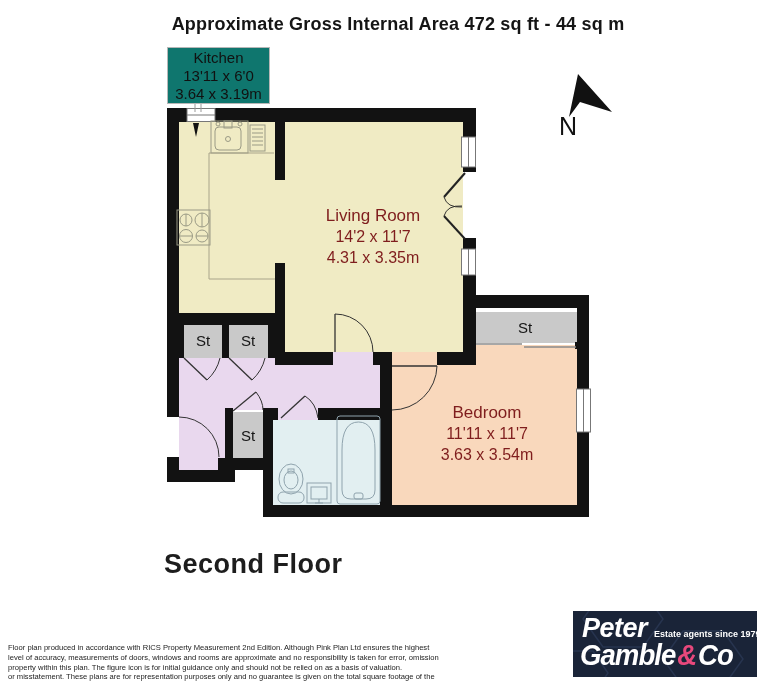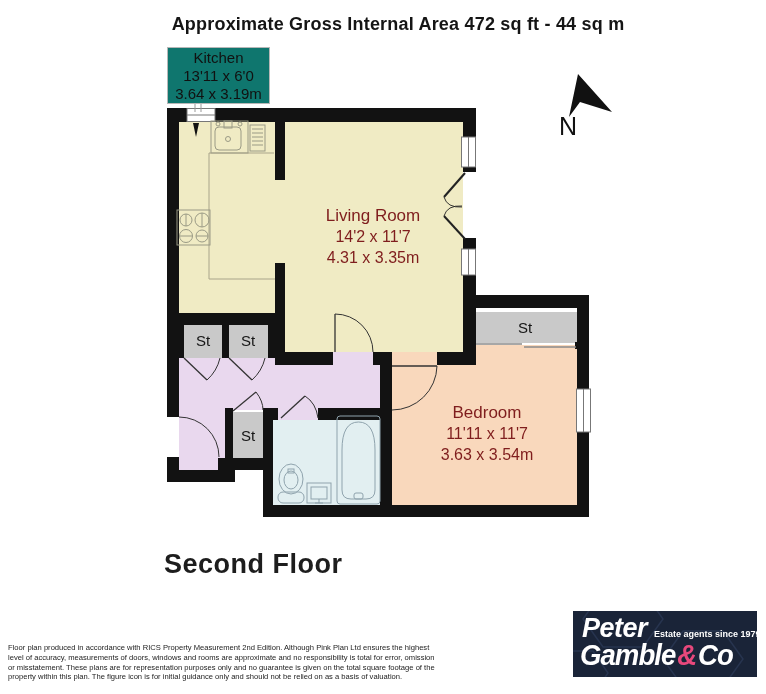--- a/index.html
+++ b/index.html
@@ -204,23 +204,23 @@
   <div class="st-label" style="left:241px;top:427px;">St</div>
   <div class="st-label" style="left:518px;top:319px;">St</div>
 
   <div class="north-n">N</div>
 
   <div class="floor-label">Second Floor</div>
 
 
   <div class="disclaimer">
     <div>Floor plan produced in accordance with RICS Property Measurement 2nd Edition. Although Pink Plan Ltd ensures the highest</div>
-    <div>level of accuracy, measurements of doors, windows and rooms are approximate and no responsibility is total for error, omission</div>
+    <div>level of accuracy, measurements of doors, windows and rooms are approximate and no responsibility is taken for error, omission</div>
+    <div>property within this plan. The figure icon is for initial guidance only and should not be relied on as a basis of valuation.</div>
     <div>or misstatement. These plans are for representation purposes only and no guarantee is given on the total square footage of the</div>
-    <div>property within this plan. The figure icon is for initial guidance only and should not be relied on as a basis of valuation.</div>
   </div>
 
   <div class="pglogo">
     <svg width="184" height="66" viewBox="0 0 184 66" style="position:absolute;left:0;top:0;">
       <g fill="none" stroke="#27344f" stroke-width="1.5">
         <polygon points="30,-20 70,-20 90,8 70,36 30,36 10,8"></polygon>
         <polygon points="110,20 150,20 170,48 150,76 110,76 90,48"></polygon>
         <polygon points="-10,40 20,40 35,62 20,84 -10,84 -25,62"></polygon>
       </g>
     </svg>

